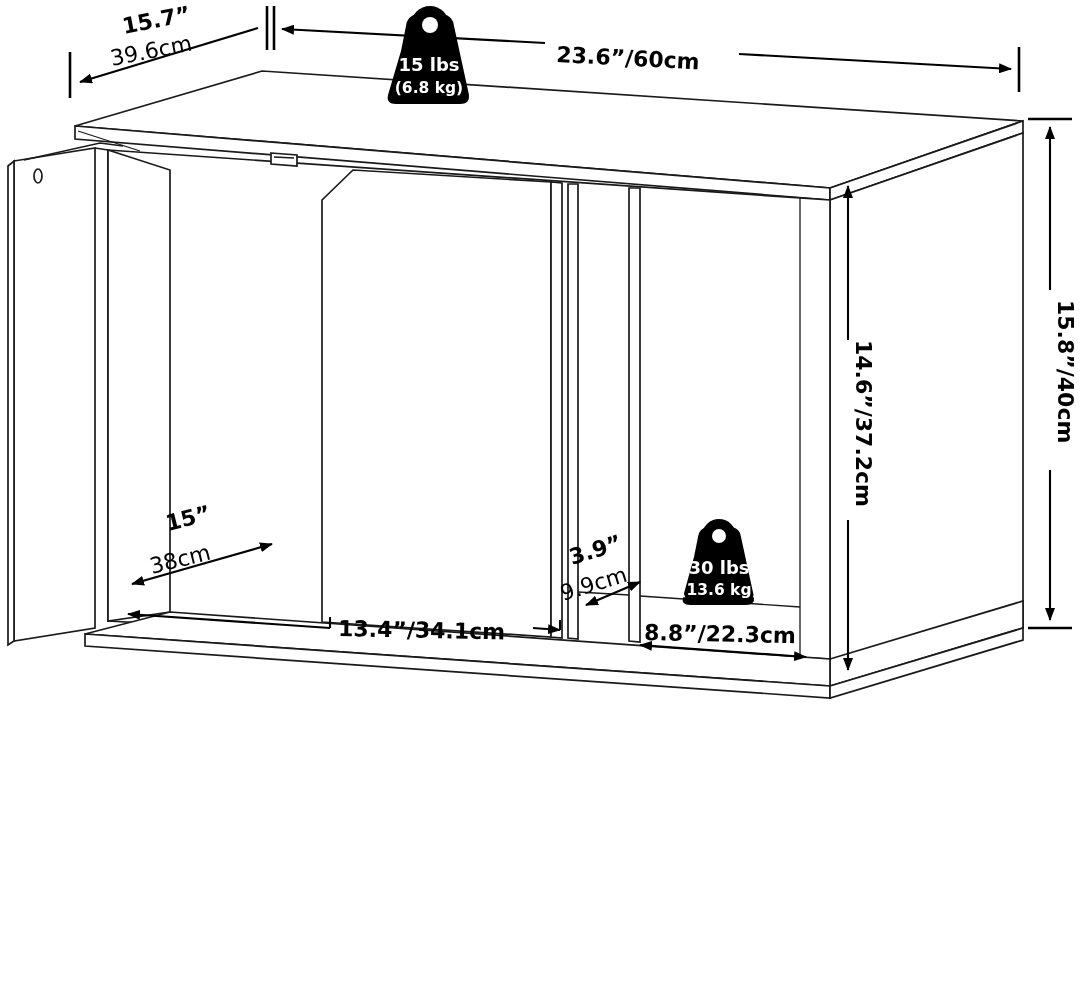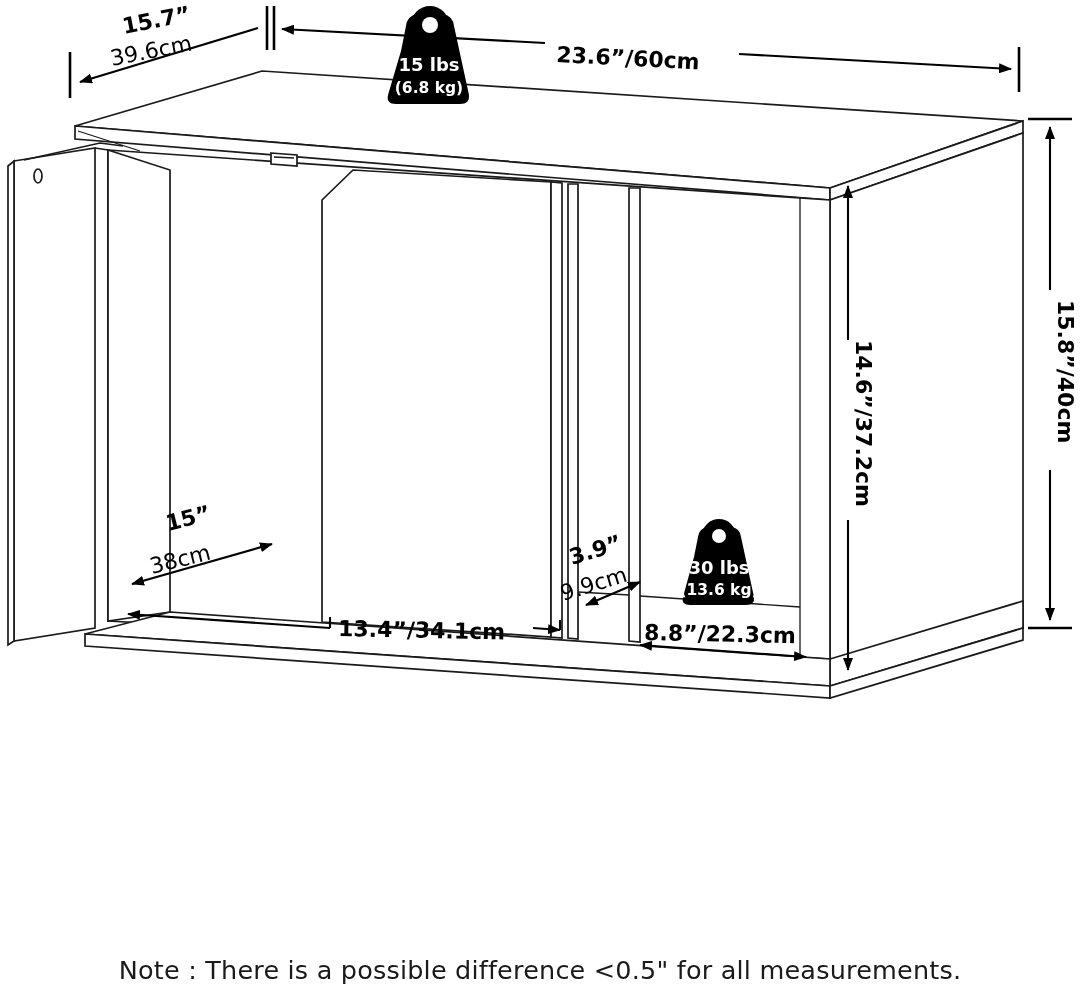--- a/index.html
+++ b/index.html
@@ -223,15 +223,14 @@
                  Q755,605 746,605 L690,605 Q681,605 683,597 Z" fill="#000000"></path>
         <circle cx="719" cy="536" r="17" fill="#000000"></circle>
         <circle cx="719" cy="536" r="7" fill="#ffffff"></circle>
       </g>
       <text class="badge-text-main" x="719" y="574" text-anchor="middle">30 lbs</text>
       <text class="badge-text-sub" x="719" y="595" text-anchor="middle">(13.6 kg)</text>
     </g>
 
   </svg>
 
-  <div class="note-text">Note : There is a possible difference &lt;0.5" for all measurements.</div>
 
 </div>
 
 </body></html>

